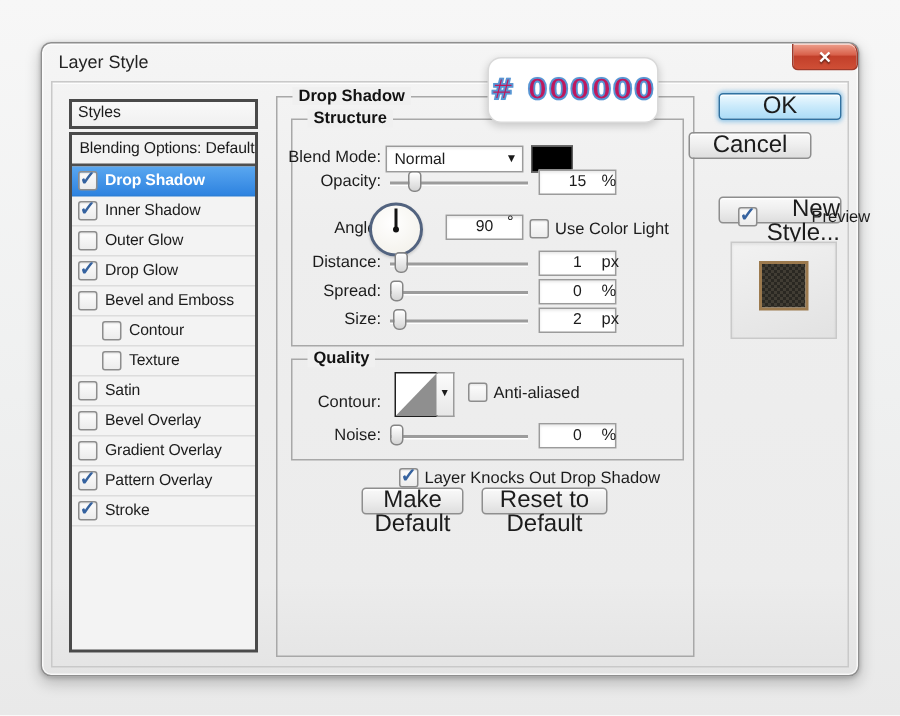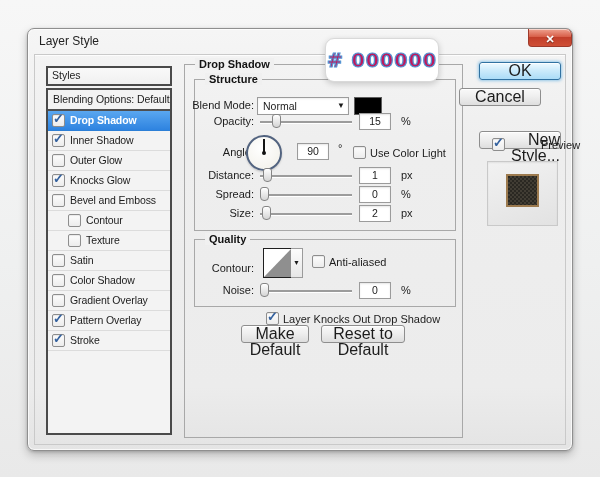--- a/index.html
+++ b/index.html
@@ -44,21 +44,21 @@
        background:linear-gradient(#fdfdfd,#ececec);box-shadow:inset 0 1px 1px rgba(0,0,0,.08);}
   .cbx .mark{display:none;position:absolute;left:0;top:-4px;font-size:13px;font-weight:bold;color:#35629f;}
   .cbx.checked .mark{display:block;}
   .cblabel{position:absolute;font-size:11px;white-space:nowrap;}
   
   .group{position:absolute;border:1px solid #a8a8a8;box-sizing:border-box;}
   .glabel{position:absolute;top:-7px;left:10px;background:#f0f0f0;padding:0 4px;font-size:11px;font-weight:bold;color:#121212;white-space:nowrap;}
   
   .flabel{position:absolute;width:80px;text-align:right;font-size:11px;white-space:nowrap;}
   .unit{position:absolute;font-size:11px;}
-  .vbox{position:absolute;width:32px;height:17px;box-sizing:border-box;background:#fff;border:1px solid #9b9b9b;
+  .vbox{position:absolute;width:52px;height:17px;box-sizing:border-box;background:#fff;border:1px solid #9b9b9b;
        font-size:10.5px;text-align:center;line-height:15px;box-shadow:inset 0 1px 2px rgba(0,0,0,.1);}
   .dd{position:absolute;width:92px;height:18px;box-sizing:border-box;background:#fff;border:1px solid #9b9b9b;
        box-shadow:inset 0 1px 2px rgba(0,0,0,.08);}
   .dd-text{position:absolute;left:5px;top:2px;font-size:10.5px;}
   .dd-arrow{position:absolute;right:3px;top:3px;font-size:8px;color:#1a1a1a;}
   .swatch{position:absolute;width:28px;height:18px;box-sizing:border-box;border:1px solid #5e5e5e;}
   .slider{position:absolute;width:92px;height:17px;}
   .track{position:absolute;left:0;right:0;top:8px;height:2px;background:#9c9c9c;box-shadow:0 1px 0 #fff;}
   .thumb{position:absolute;top:1px;width:9px;height:14px;box-sizing:border-box;border:1px solid #858585;
        border-radius:3px 3px 4px 4px;background:linear-gradient(#ffffff,#d5d5d5);box-shadow:inset 0 1px 0 #fff;}
@@ -115,41 +115,41 @@
         <span class="slabel">Inner Shadow</span>
       </div>
       <div class="srow">
         <span class="cbx"></span>
         <span class="slabel">Outer Glow</span>
       </div>
       <div class="srow">
         <span class="cbx checked">
             <span class="mark">✓</span>
           </span>
-        <span class="slabel">Knocks Glow</span>
+        <span class="slabel">Drop Glow</span>
       </div>
       <div class="srow">
         <span class="cbx"></span>
         <span class="slabel">Bevel and Emboss</span>
       </div>
       <div class="srow indent">
         <span class="cbx"></span>
         <span class="slabel">Contour</span>
       </div>
       <div class="srow indent">
         <span class="cbx"></span>
         <span class="slabel">Texture</span>
       </div>
       <div class="srow">
         <span class="cbx"></span>
         <span class="slabel">Satin</span>
       </div>
       <div class="srow">
         <span class="cbx"></span>
-        <span class="slabel">Color Shadow</span>
+        <span class="slabel">Bevel Overlay</span>
       </div>
       <div class="srow">
         <span class="cbx"></span>
         <span class="slabel">Gradient Overlay</span>
       </div>
       <div class="srow">
         <span class="cbx checked">
             <span class="mark">✓</span>
           </span>
         <span class="slabel">Pattern Overlay</span>

